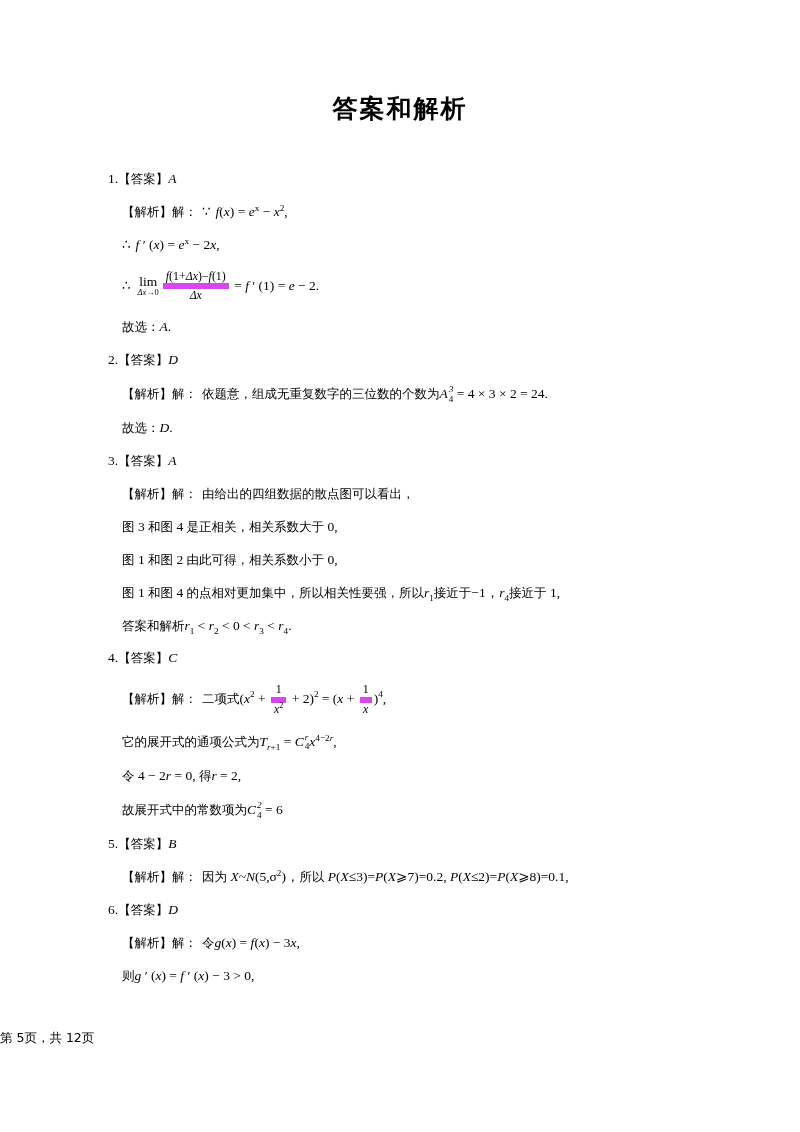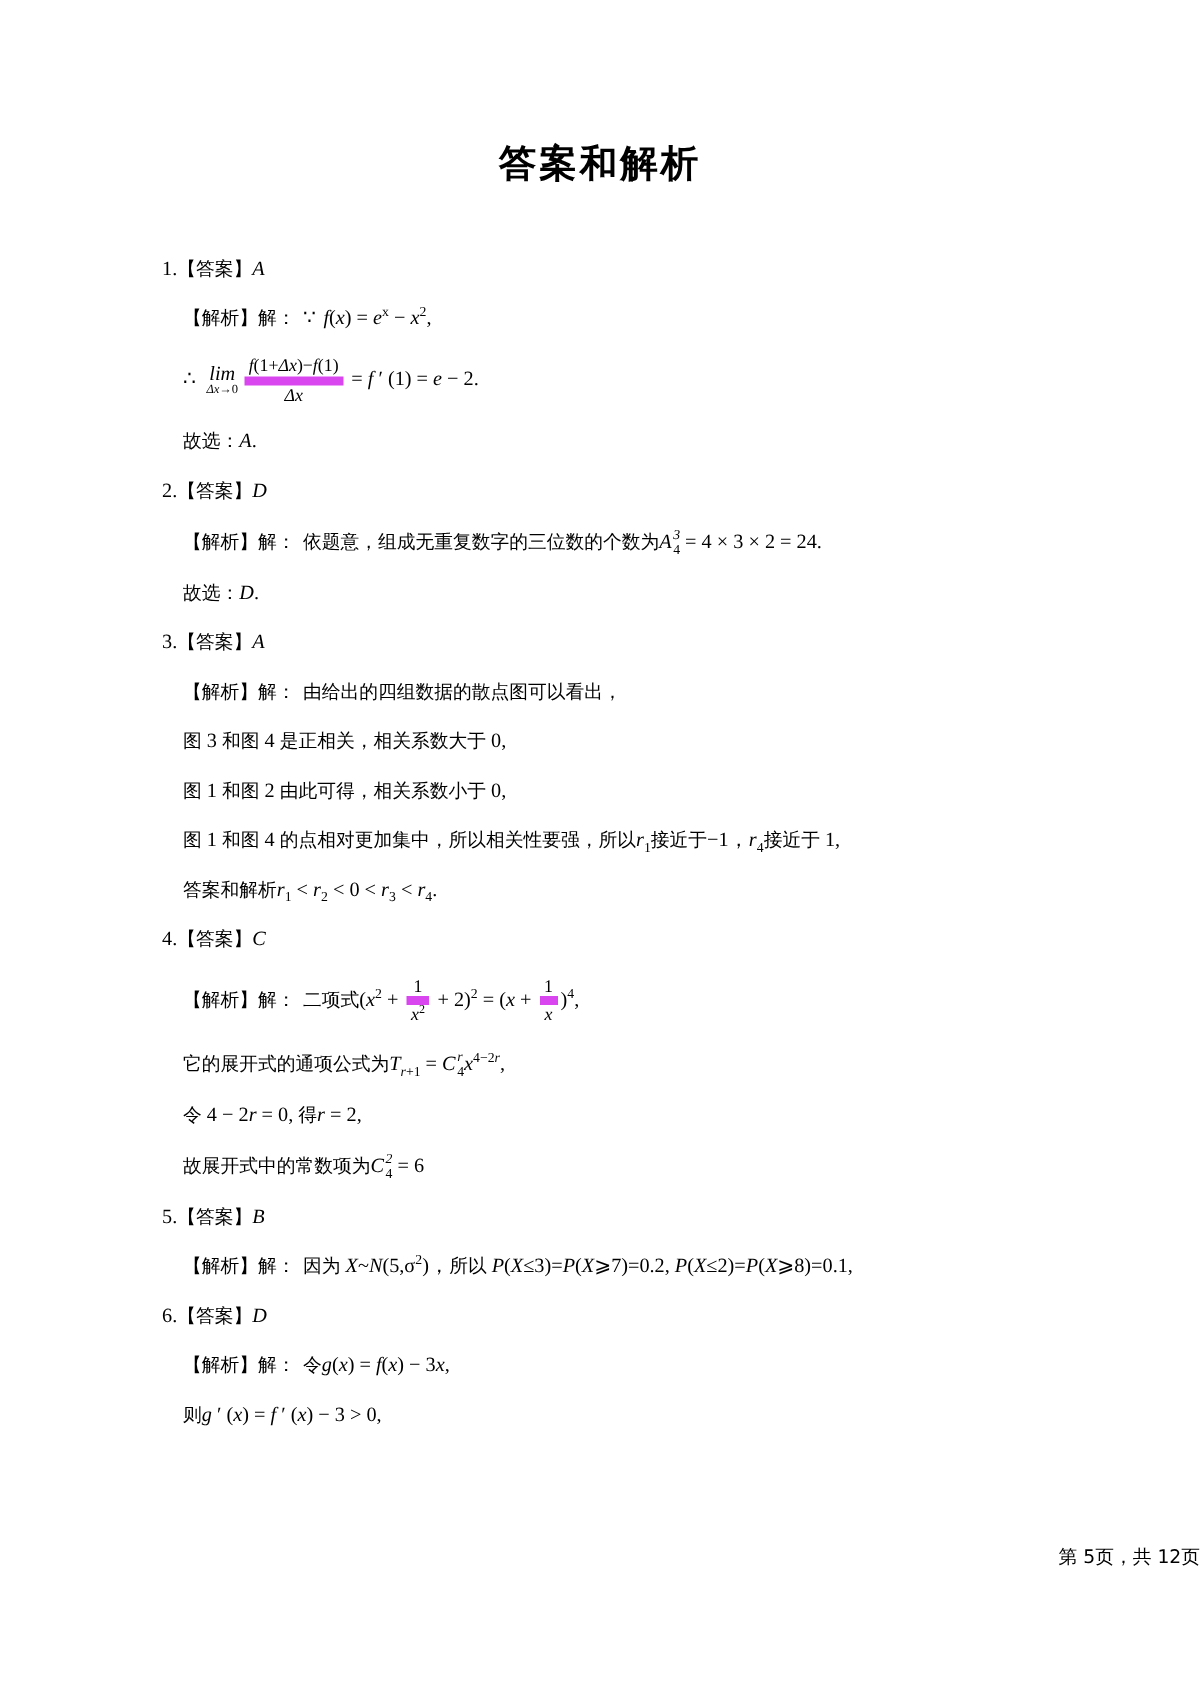--- a/index.html
+++ b/index.html
@@ -99,32 +99,31 @@
   }
   .limop {
     display: inline-block;
     vertical-align: middle;
     text-align: center;
     line-height: 1.05;
     margin: 0 2px;
   }
   .limop > .top {
     display: block;
-    font-style: italic;
   }
   .limop > .bot {
     display: block;
     font-size: 62%;
   }
   .footer {
     position: absolute;
     left: 0;
     top: 1030px;
     width: 800px;
-    text-align: right;
+    text-align: left;
     font-family: "DejaVu Sans", sans-serif;
     font-size: 12.5px;
   }
   .sp-s { display: inline-block; width: 5px; }
 </style>
 </head>
 <body>
 
 <div class="page">
 
@@ -133,20 +132,23 @@
   <div class="body-block">
 
     <div>
       <div class="ans-head ind-1">
         <span class="mn">1.</span><span class="zh">【答案】</span><span class="mi">A</span>
       </div>
       <div class="line ind-2">
         <span class="zh">【解析】</span><span class="zh">解：</span><span class="sp-s"></span>∵<span class="sp-s"></span><span class="mi">f</span>(<span class="mi">x</span>) = <span class="mi">e</span><sup>x</sup> − <span class="mi">x</span><sup>2</sup>,
       </div>
       <div class="line ind-2">
+        ∴<span class="sp-s"></span><span class="mi">f</span> ′ (<span class="mi">x</span>) = <span class="mi">e</span><sup>x</sup> − 2<span class="mi">x</span>,
+      </div>
+      <div class="line ind-2">
         ∴<span class="sp-s"></span><span class="limop"><span class="top">lim</span><span class="bot"><span class="mi">Δx</span>→0</span></span><span class="frac"><span class="num"><span class="mi">f</span>(1+<span class="mi">Δx</span>)−<span class="mi">f</span>(1)</span><span class="den"><span class="mi">Δx</span></span></span> = <span class="mi">f</span> ′ (1) = <span class="mi">e</span> − 2.
       </div>
       <div class="line ind-2">
         <span class="zh">故选：</span><span class="mi">A</span>.
       </div>
     </div>
 
     <div>
       <div class="ans-head ind-1">
         <span class="mn">2.</span><span class="zh">【答案】</span><span class="mi">D</span>

